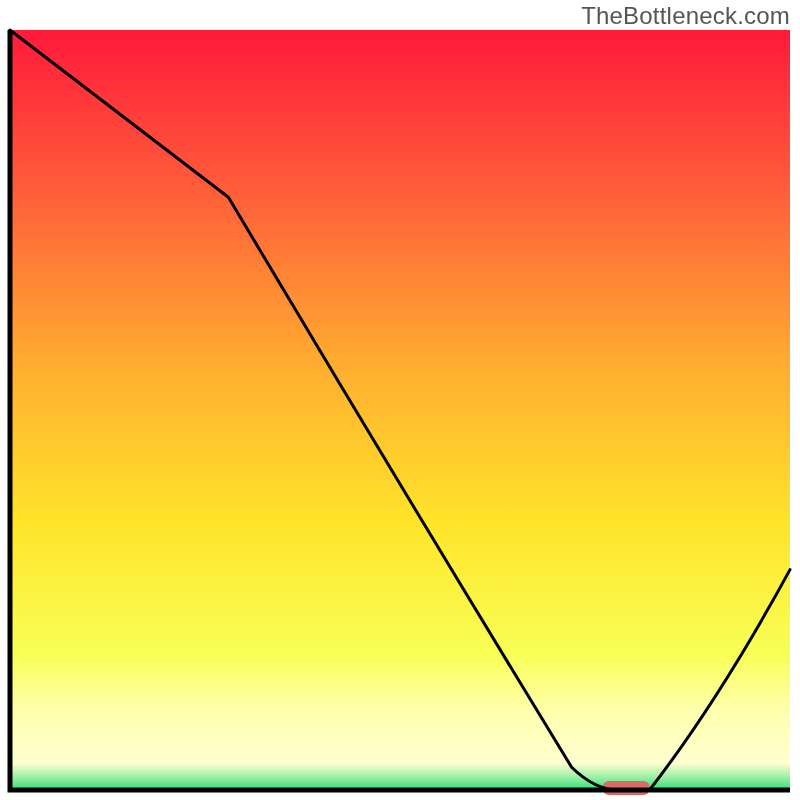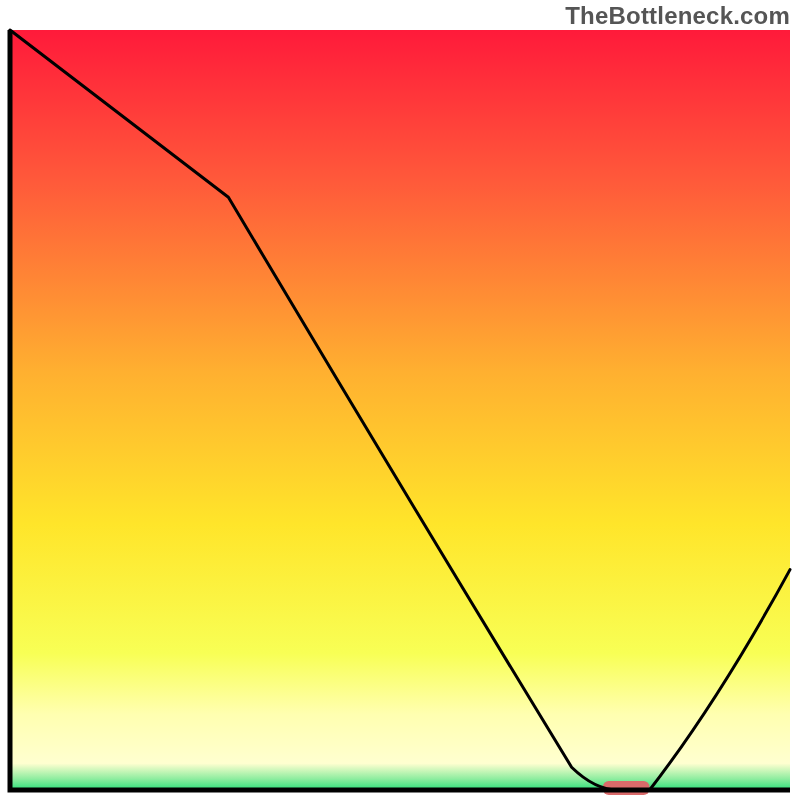--- a/index.html
+++ b/index.html
@@ -14,21 +14,21 @@
     position: relative;
     width: 800px;
     height: 800px;
   }
   .watermark {
     position: absolute;
     top: 2px;
     right: 10px;
     color: #555555;
     font-size: 24px;
-    font-weight: 700;
+    font-weight: 400;
     z-index: 5;
     letter-spacing: 0.2px;
     text-align: right;
   }
   svg.chart {
     position: absolute;
     top: 0;
     left: 0;
   }
 </style>

